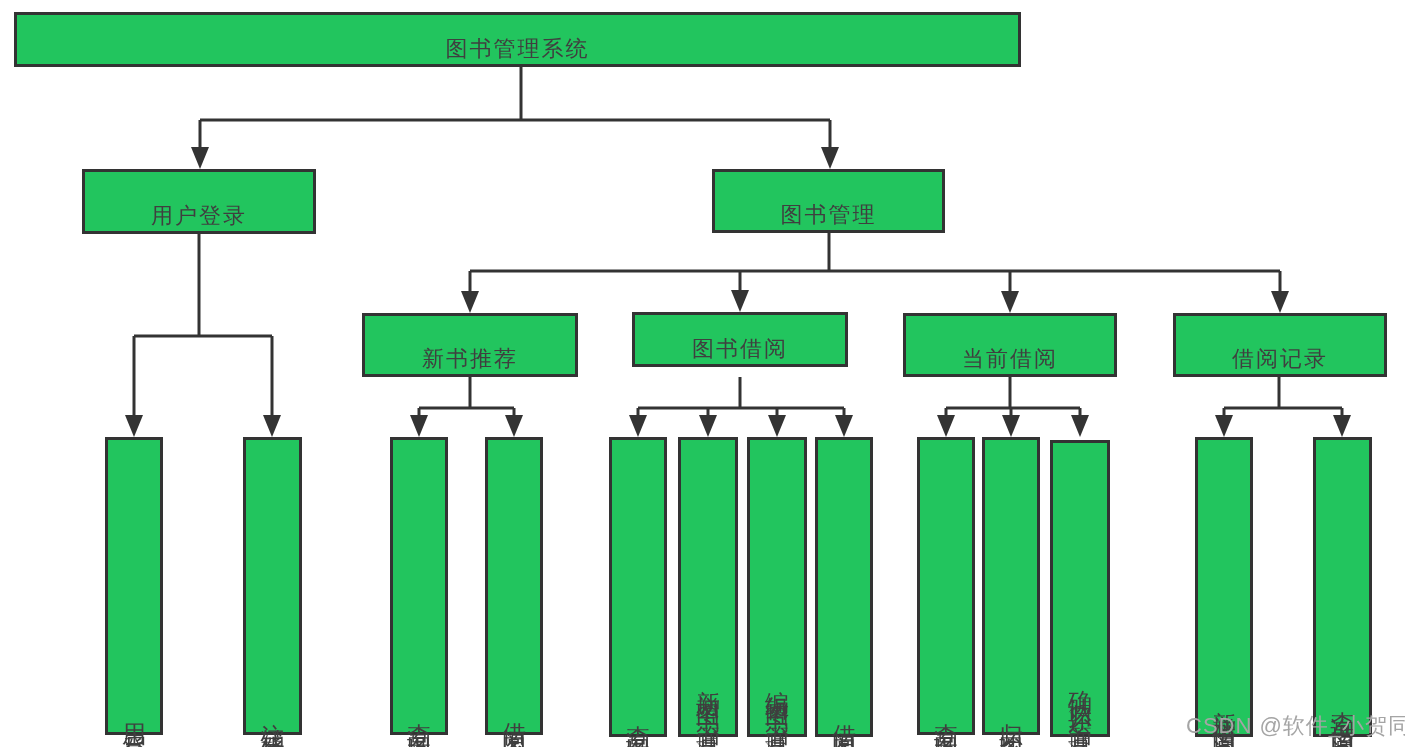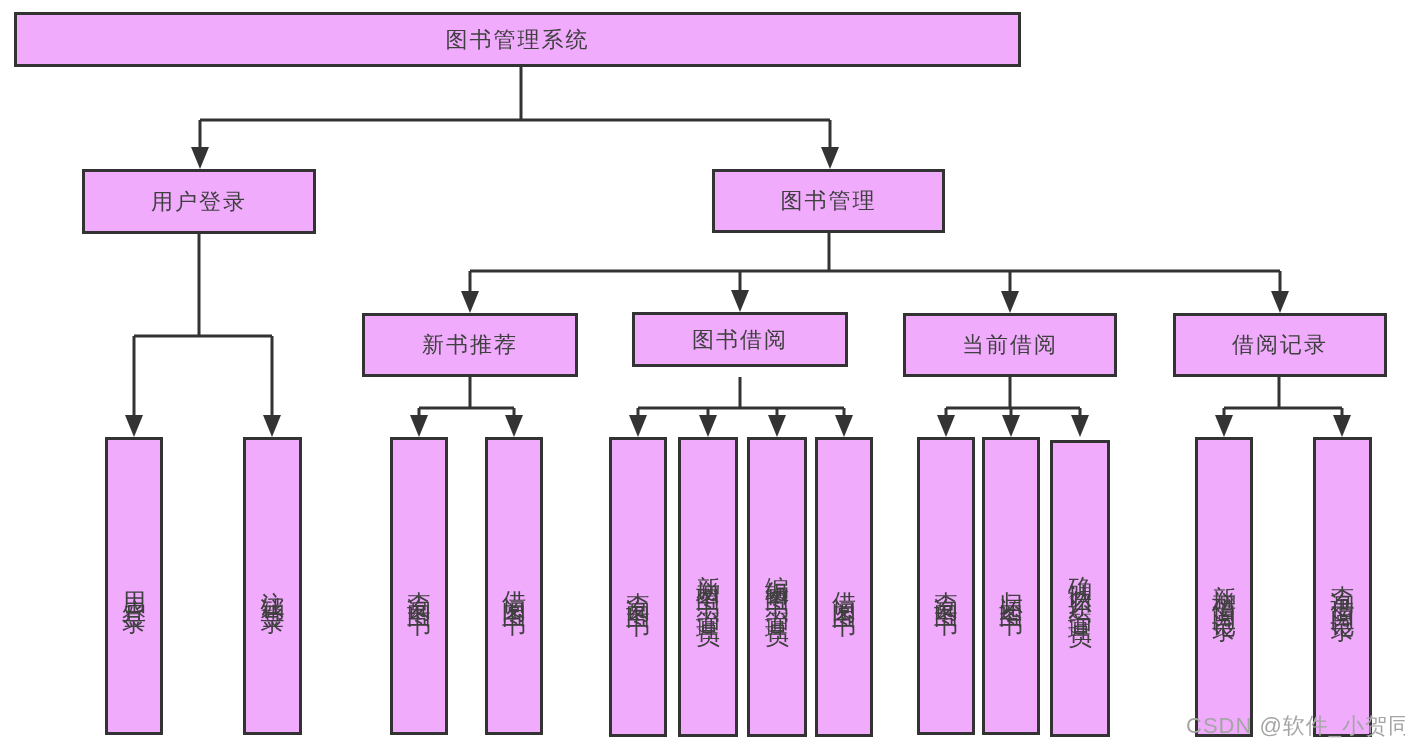--- a/index.html
+++ b/index.html
@@ -6,24 +6,24 @@
   #stage{
     position:relative;
     width:1405px;height:747px;
     background:#ffffff;
     overflow:hidden;
     font-family:"Liberation Sans",sans-serif;
   }
   #connectors{position:absolute;left:0;top:0;z-index:1;}
   .node{
     position:absolute;z-index:2;
-    background:#f0abfc;
+    background:#22c55e;
     border:3px solid #333333;
     box-sizing:border-box;
-    display:flex;align-items:center;justify-content:center;
+    display:flex;align-items:flex-end;justify-content:center;
     color:#3f3f3f;
   }
   .node.h{font-size:22px;letter-spacing:2px;white-space:nowrap;}
   .node.v .vtext{
     writing-mode:vertical-rl;
     font-size:24px;
     letter-spacing:7px;
     line-height:1;
   }
   .watermark{

